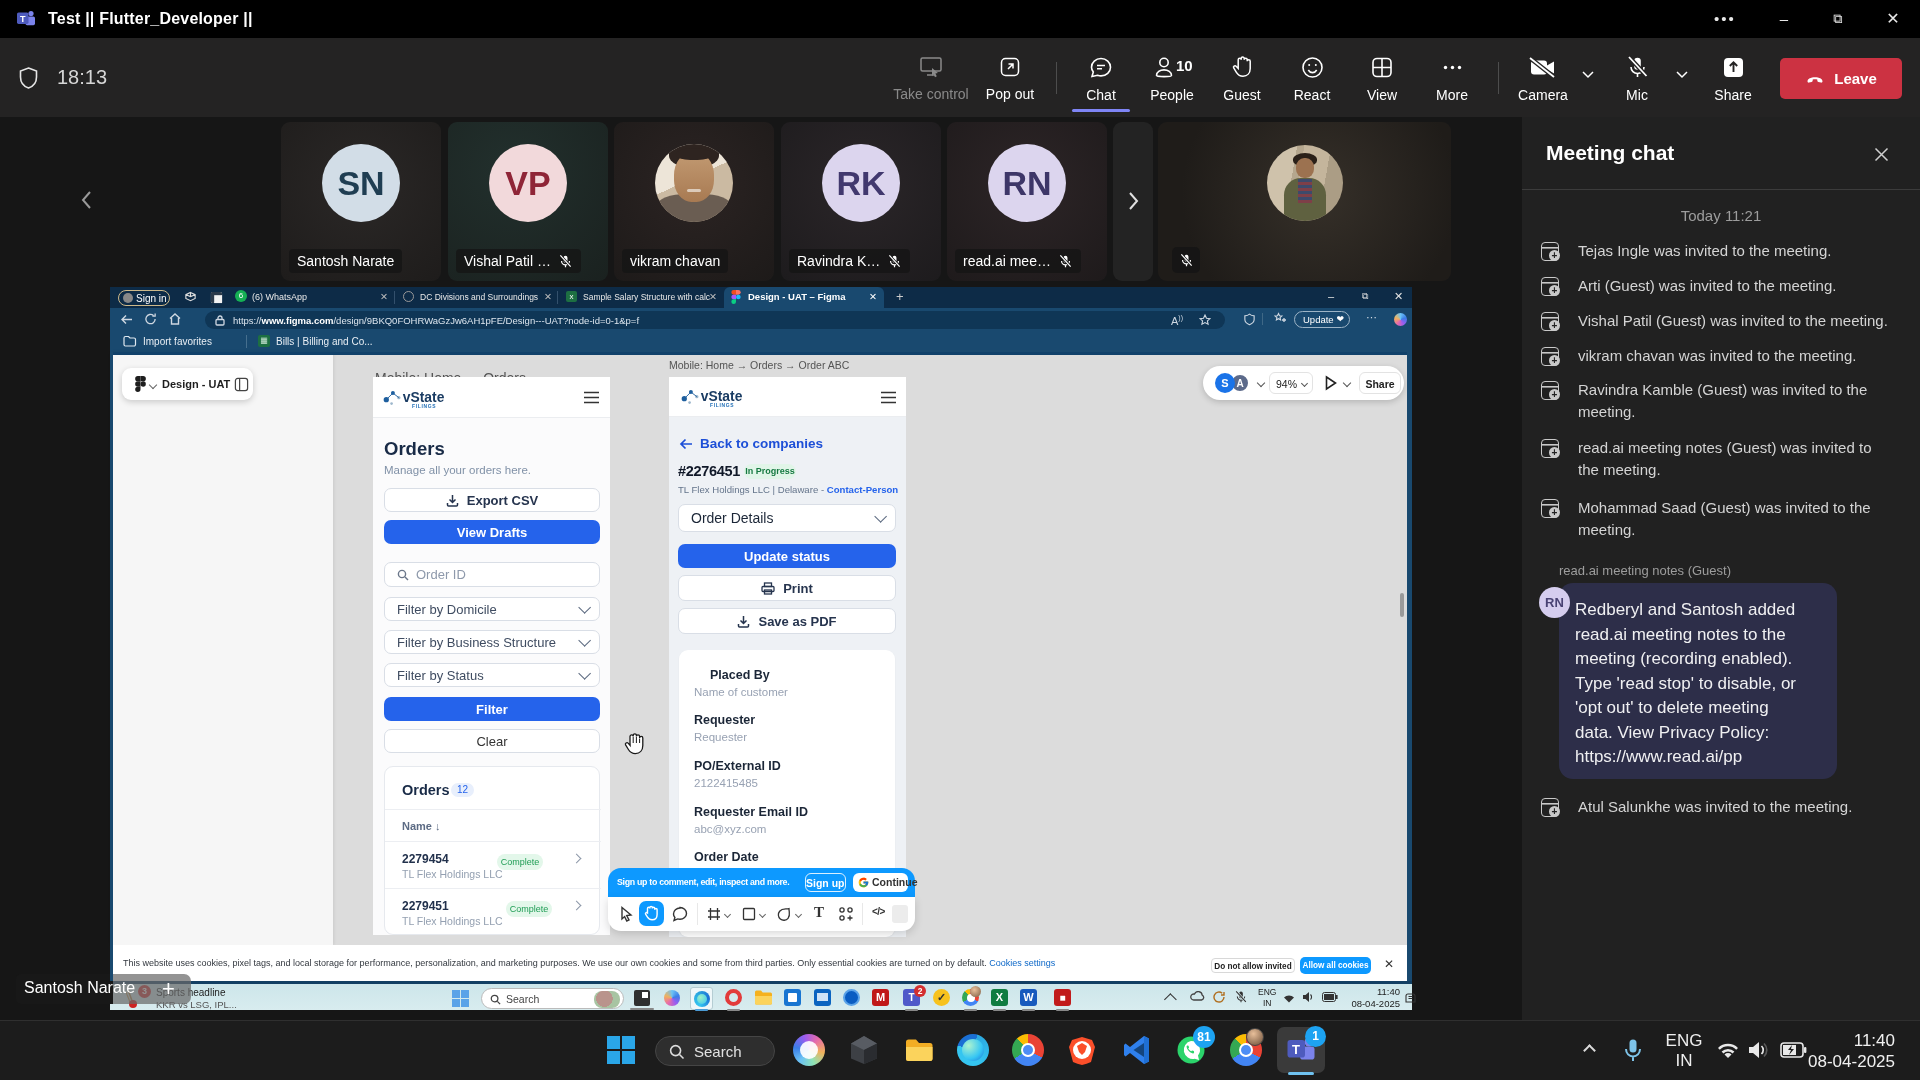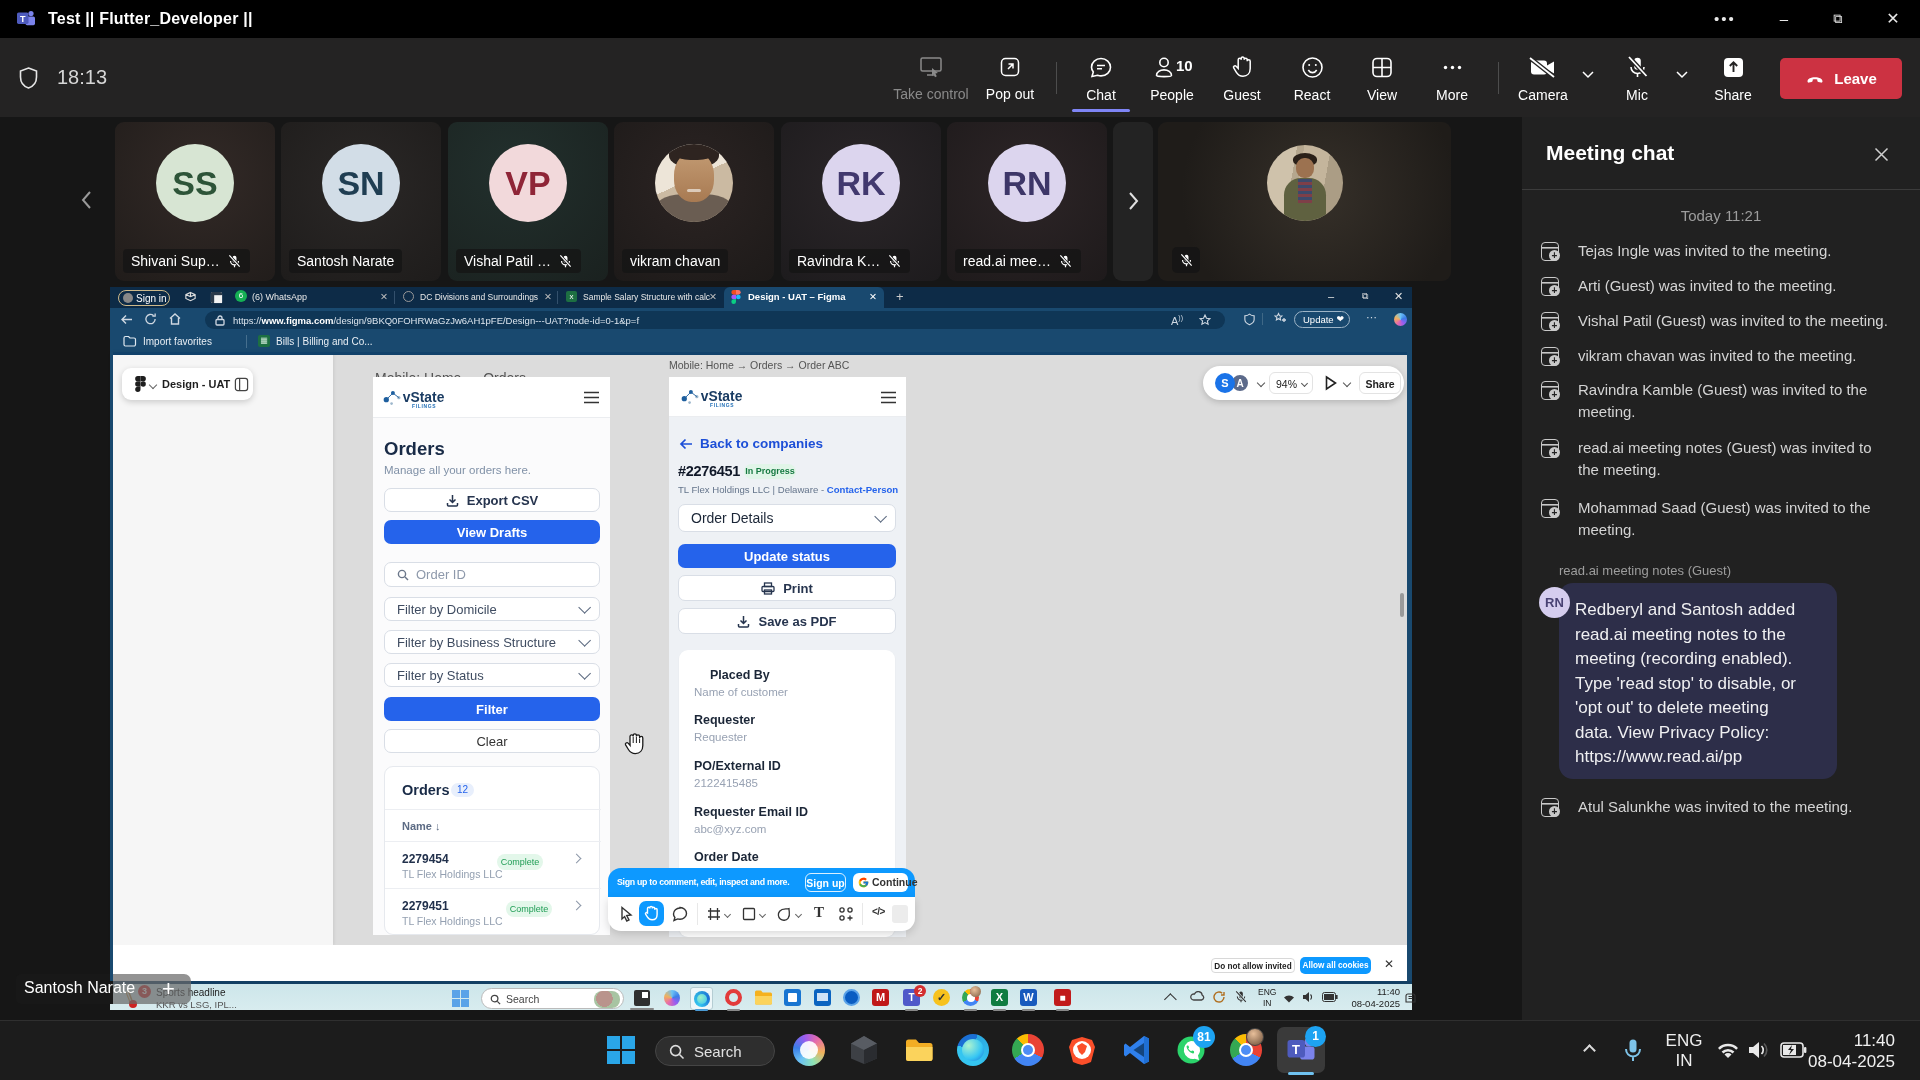--- a/index.html
+++ b/index.html
@@ -184,29 +184,20 @@
           <path d="M2.5 12.2 C2.5 9.8 5.8 8.2 10 8.2 C14.2 8.2 17.5 9.8 17.5 12.2 C17.5 13.2 16.9 13.8 16 13.6 L13.4 13 C12.7 12.8 12.3 12.3 12.3 11.6 V10.6 C11 10.2 9 10.2 7.7 10.6 V11.6 C7.7 12.3 7.3 12.8 6.6 13 L4 13.6 C3.1 13.8 2.5 13.2 2.5 12.2 Z" fill="#fff"></path>
         </svg>Leave</div>
   </div>
 
   <div id="stage" class="abs">
 
     <svg class="abs" style="left:78px;top:72px" width="18" height="22" viewBox="0 0 18 22" fill="none" stroke="#9a9a9a" stroke-width="2">
         <path d="M12 3 L5 11 L12 19"></path>
       </svg>
 
-    <div class="tile abs" style="left:115px;width:160px;background:radial-gradient(circle at 55% 35%, #332a27, #201c1a);">
-      <div class="av abs" style="left:41px;top:22px;width:78px;height:78px;background:#d7e5d3;color:#2d5438;font-size:34px;">SS</div>
-      <div class="namepill">Shivani Sup…<svg width="15" height="15" viewBox="0 0 16 16" fill="none" stroke="#fff" stroke-width="1.3">
-            <rect x="5.9" y="1.8" width="4.2" height="7.6" rx="2.1" fill="#fff" stroke="none"></rect>
-            <path d="M3.8 7.5 c0 2.3 1.9 4.2 4.2 4.2 s4.2-1.9 4.2-4.2 M8 11.7 V14"></path>
-            <path d="M2.5 1.5 L13.5 13.5" stroke="#141414" stroke-width="2.8"></path>
-            <path d="M2.5 1.5 L13.5 13.5" stroke="#fff" stroke-width="1.3"></path>
-          </svg></div>
-    </div>
     <div class="tile abs" style="left:281px;width:160px;background:radial-gradient(circle at 50% 40%, #2b2827, #1e1c1b);">
       <div class="av abs" style="left:41px;top:22px;width:78px;height:78px;background:#d2dde7;color:#1f3d52;font-size:34px;">SN</div>
       <div class="namepill">Santosh Narate</div>
     </div>
     <div class="tile abs" style="left:448px;width:160px;background:radial-gradient(circle at 40% 30%, #22302d, #1a211f);">
       <div class="av abs" style="left:41px;top:22px;width:78px;height:78px;background:#f2d9db;color:#8f2537;font-size:34px;">VP</div>
       <div class="namepill">Vishal Patil …<svg width="15" height="15" viewBox="0 0 16 16" fill="none" stroke="#fff" stroke-width="1.3">
             <rect x="5.9" y="1.8" width="4.2" height="7.6" rx="2.1" fill="#fff" stroke="none"></rect>
             <path d="M3.8 7.5 c0 2.3 1.9 4.2 4.2 4.2 s4.2-1.9 4.2-4.2 M8 11.7 V14"></path>
             <path d="M2.5 1.5 L13.5 13.5" stroke="#141414" stroke-width="2.8"></path>
@@ -495,21 +486,21 @@
               <path d="M2.5 2 L11.5 8 L2.5 14Z"></path>
             </svg>
           <div class="abs" style="left:141px;top:14px;width:6px;height:6px;border-right:1.4px solid #555;border-bottom:1.4px solid #555;transform:rotate(45deg);"></div>
           <div class="abs" style="left:156px;top:6px;width:42px;height:22px;border:1px solid #e3e3e3;border-radius:6px;font-size:10.5px;font-weight:600;color:#222;text-align:center;line-height:22px;">Share</div>
         </div>
 
         <div class="abs" style="left:1290px;top:241px;width:4px;height:24px;background:#9a9a9a;border-radius:2px;"></div>
 
         <div class="abs" style="left:498px;top:516px;width:307px;height:29px;background:#0d99ff;border-radius:13px 13px 0 0;">
           <div class="abs nw" style="left:9px;top:9px;font-size:8.8px;font-weight:700;color:#fff;letter-spacing:-.3px;">Sign up to comment, edit, inspect and more.</div>
-          <div class="abs" style="left:197px;top:5px;width:41px;height:19px;border:1px solid rgba(255,255,255,.85);border-radius:6px;color:#fff;font-size:10.5px;font-weight:600;text-align:center;line-height:19px;">Sign up</div>
+          <div class="abs" style="left:197px;top:5px;width:41px;height:19px;border:1px solid rgba(255,255,255,.85);border-radius:6px;color:#fff;font-size:10.5px;font-weight:600;line-height:19px;">Sign up</div>
           <div class="abs" style="left:245px;top:5px;width:55px;height:19px;background:#fff;border-radius:6px;font-size:10.5px;font-weight:600;color:#333;">
               <svg class="abs" style="left:5px;top:4px" width="11" height="11" viewBox="0 0 48 48">
                 <path fill="#ffc107" d="M43.6 20H24v8.5h11.3C33.7 33.4 29.3 36 24 36c-6.6 0-12-5.4-12-12s5.4-12 12-12c3.1 0 5.9 1.2 8 3l6-6C34.5 5.1 29.5 3 24 3 12.4 3 3 12.4 3 24s9.4 21 21 21 21-9.4 21-21c0-1.4-.2-2.7-.4-4z"></path>
                 <path fill="#ff3d00" d="M6.3 14.7l7 5.1C15.1 15.6 19.2 12 24 12c3.1 0 5.9 1.2 8 3l6-6C34.5 5.1 29.5 3 24 3 16 3 9.1 7.6 6.3 14.7z"></path>
                 <path fill="#4caf50" d="M24 45c5.4 0 10.3-2 14-5.4l-6.5-5.5C29.5 35.5 26.9 36 24 36c-5.3 0-9.7-2.6-11.3-7.5l-7 5.4C8.5 40.3 15.7 45 24 45z"></path>
                 <path fill="#1976d2" d="M43.6 20H24v8.5h11.3c-.8 2.3-2.3 4.3-4.3 5.6l6.5 5.5C41.4 36.1 45 30.6 45 24c0-1.4-.2-2.7-.4-4z"></path>
               </svg>
               <span class="abs" style="left:19px;top:3px;">Continue</span>
             </div>
         </div>
@@ -552,20 +543,21 @@
 
         <svg class="abs" style="left:513px;top:380px" width="22" height="24" viewBox="0 0 22 24">
           <path d="M7 11 V4.5 a1.6 1.6 0 0 1 3.2 0 V3.4 a1.6 1.6 0 0 1 3.2 0 V4.5 a1.6 1.6 0 0 1 3.2 0 v1.5 a1.6 1.6 0 0 1 3.2 0 v7.6 c0 4.8-3 8-7.5 8 -3.4 0-5.2-1.4-6.9-4.1 l-2.8-4.6 c-.9-1.6 1.3-3 2.5-1.8 l2 2.3z" fill="#fff" stroke="#1a1a1a" stroke-width="1.3"></path>
           <path d="M10.2 11 V5 M13.4 11 V5 M16.6 11 V6.5" stroke="#1a1a1a" stroke-width="1" fill="none"></path>
         </svg>
       </div>
       <div class="abs" style="left:0;top:65px;width:3px;height:629px;background:#19496f;z-index:6;"></div>
       <div class="abs" style="left:1297px;top:65px;width:5px;height:629px;background:#19496f;z-index:6;"></div>
 
       <div class="abs" style="left:0;top:658px;width:1302px;height:36px;background:#ffffff;">
+        <div class="abs nw" style="left:13px;top:13px;font-size:9px;color:#33383f;">This website uses cookies, pixel tags, and local storage for performance, personalization, and marketing purposes. We use our own cookies and some from third parties. Only essential cookies are turned on by default. <span style="color:#0d68c8;">Cookies settings</span></div>
         <div class="abs nw" style="left:1101px;top:13px;width:84px;height:15px;border:1px solid #d8d8d8;border-radius:4px;font-size:8.2px;font-weight:700;color:#222;text-align:center;line-height:15px;">Do not allow invited</div>
         <div class="abs nw" style="left:1190px;top:12px;width:71px;height:17px;background:#0d99ff;border-radius:5px;color:#fff;font-size:8.2px;font-weight:700;text-align:center;line-height:17px;">Allow all cookies</div>
         <div class="abs" style="left:1274px;top:12px;font-size:12px;color:#333;">✕</div>
       </div>
 
       <div id="minibar" class="abs" style="left:0;top:694px;width:1302px;height:29px;background:linear-gradient(180deg,#cde6ea,#d8ecef);border-top:3px solid #123f63;">
         <svg class="abs" style="left:10px;top:3px" width="22" height="22" viewBox="0 0 22 22">
             <path d="M8 3 L14 19" stroke="#b88a4a" stroke-width="1.6"></path>
             <path d="M6 5 L12 20" stroke="#c79b5b" stroke-width="1.2"></path>
             <circle cx="13" cy="17" r="4" fill="#cc2222"></circle>

